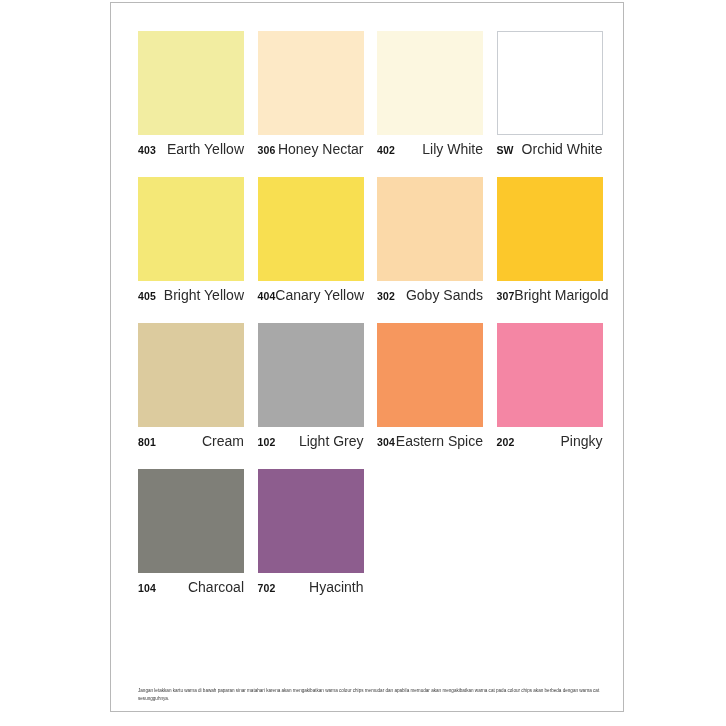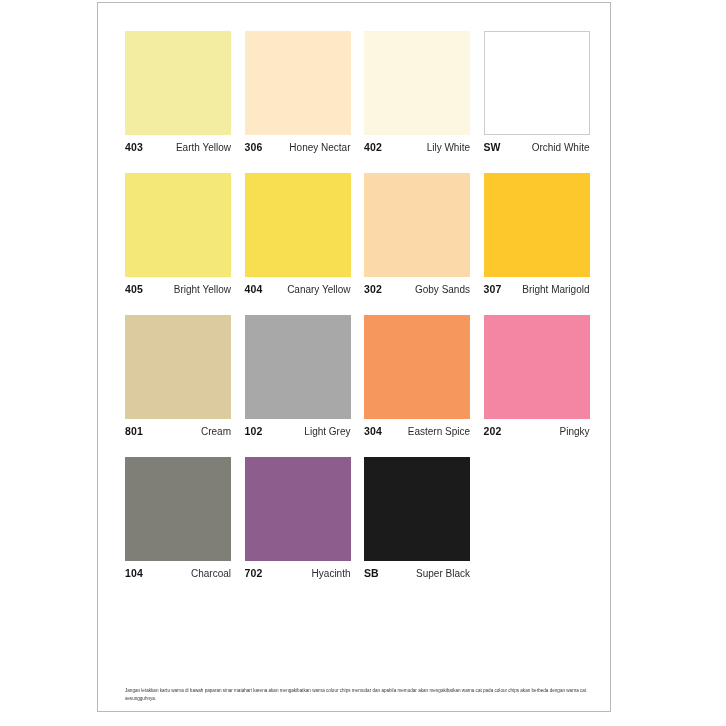--- a/index.html
+++ b/index.html
@@ -9,21 +9,21 @@
   body {
     width: 726px;
     height: 726px;
     background: #ffffff;
     font-family: "Liberation Sans", sans-serif;
     overflow: hidden;
   }
 
   #page {
     position: absolute;
-    left: 97px;
+    left: 110px;
     top: 2px;
     width: 514px;
     height: 710px;
     background: #ffffff;
     border: 1px solid #b8b8b8;
     box-sizing: border-box;
   }
 
   #grid {
     position: absolute;
@@ -61,21 +61,21 @@
 
   .code {
     font-size: 10.5px;
     font-weight: bold;
     color: #141414;
     letter-spacing: 0.1px;
     white-space: nowrap;
   }
 
   .name {
-    font-size: 10px;
+    font-size: 14px;
     font-weight: normal;
     color: #2b2b2b;
     white-space: nowrap;
     text-align: right;
   }
 
   #disclaimer {
     position: absolute;
     left: 27px;
     top: 684px;
@@ -183,24 +183,17 @@
           <span class="name">Charcoal</span>
         </div>
       </div>
       <div class="cell">
         <div class="swatch" style="background: rgb(141, 93, 142);"></div>
         <div class="label-row">
           <span class="code">702</span>
           <span class="name">Hyacinth</span>
         </div>
       </div>
-      <div class="cell">
-        <div class="swatch" style="background: rgb(27, 27, 27);"></div>
-        <div class="label-row">
-          <span class="code">SB</span>
-          <span class="name">Super Black</span>
-        </div>
-      </div>
     </div>
 
   <div id="disclaimer">Jangan letakkan kartu warna di bawah paparan sinar matahari karena akan mengakibatkan warna colour chips memudar dan apabila memudar akan mengakibatkan warna cat pada colour chips akan berbeda dengan warna cat sesungguhnya.</div>
 
 </div>
 
 </body></html>

